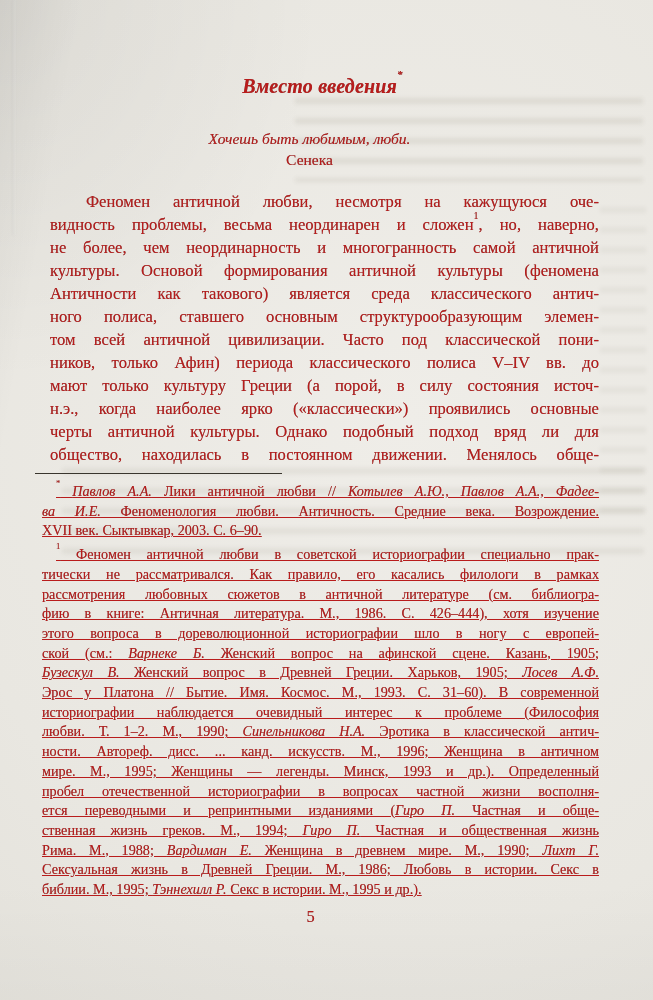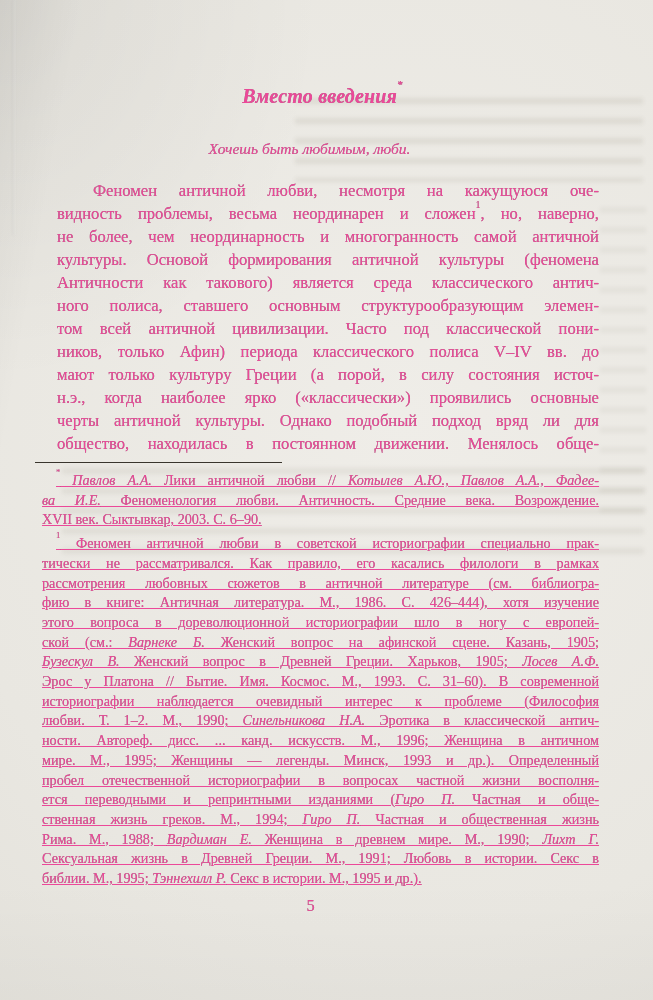--- a/index.html
+++ b/index.html
@@ -26,34 +26,34 @@
   }
   .bleed-top{left:295px;top:86px;width:348px;height:96px;}
   .bleed-mid{left:62px;top:456px;width:582px;height:102px;opacity:.6;}
   .bleed-right{left:600px;top:195px;width:46px;height:330px;opacity:.45;}
   .crease{
     position:absolute;left:12px;top:0;width:3px;height:235px;
     background:linear-gradient(90deg, rgba(0,0,0,0.06), rgba(255,255,255,0.25));
     filter:blur(1px);
   }
   .content{
-    position:absolute;left:46px;top:18px;width:553px;
-    color:#ec4899;
+    position:absolute;left:46px;top:8px;width:553px;
+    color:#b91c1c;
     text-shadow:0 0 .5px rgba(42,38,32,.55);
   }
   .title{
     margin:66px 0 0 0;
     font-size:20px;line-height:24px;font-weight:bold;font-style:italic;
     text-align:center;letter-spacing:.2px;
   }
   .title .tmark{font-size:11px;position:relative;top:-7px;font-style:italic;}
   .epigraph{margin-top:30px;text-align:center;padding-right:26px;
     font-size:15.5px;line-height:21px;}
   .epigraph .quote{font-style:italic;}
-  .main{margin:20px 0 0 11px;font-size:16.6px;line-height:23px;}
+  .main{margin:20px 0 0 4px;font-size:16.6px;line-height:23px;}
   .line{text-align:justify;text-align-last:justify;white-space:normal;}
   .line.last{text-align-last:left;}
   .main .line.ind{text-indent:36px;}
   .fnsep{margin:7px 0 0 -11px;width:247px;height:0;
     border-top:1.5px solid #39352d;}
   .fn{margin:8px 0 0 -4px;font-size:14.2px;line-height:19.7px;text-decoration:underline;}
   .fn1{margin-top:4px;}
   .fn .line.ind{text-indent:14px;}
   sup{font-size:.6em;line-height:0;position:relative;top:-.48em;}
   .it{font-style:italic;}
@@ -67,20 +67,21 @@
   <div class="bleed bleed-top"></div>
   <div class="bleed bleed-mid"></div>
   <div class="bleed bleed-right"></div>
   <div class="crease"></div>
 
   <div class="content">
     <h1 class="title"><span>Вместо введения</span><sup class="tmark">*</sup></h1>
 
     <div class="epigraph">
       <div class="quote">Хочешь быть любимым, люби.</div>
+      <div class="attrib">Сенека</div>
     </div>
 
     <div class="main">
         <div class="line ind"><span>Феномен античной любви, несмотря на кажущуюся оче-</span></div>
         <div class="line"><span>видность проблемы, весьма неординарен и сложен</span><sup>1</sup><span>, но, наверно,</span></div>
         <div class="line"><span>не более, чем неординарность и многогранность самой античной</span></div>
         <div class="line"><span>культуры. Основой формирования античной культуры (феномена</span></div>
         <div class="line"><span>Античности как такового) является среда классического антич-</span></div>
         <div class="line"><span>ного полиса, ставшего основным структурообразующим элемен-</span></div>
         <div class="line"><span>том всей античной цивилизации. Часто под классической пони-</span></div>
@@ -108,19 +109,19 @@
         <div class="line"><span class="it">Бузескул В.</span><span> Женский вопрос в Древней Греции. Харьков, 1905; </span><span class="it">Лосев А.Ф.</span></div>
         <div class="line"><span>Эрос у Платона // Бытие. Имя. Космос. М., 1993. С. 31–60). В современной</span></div>
         <div class="line"><span>историографии наблюдается очевидный интерес к проблеме (Философия</span></div>
         <div class="line"><span>любви. Т. 1–2. М., 1990; </span><span class="it">Синельникова Н.А.</span><span> Эротика в классической антич-</span></div>
         <div class="line"><span>ности. Автореф. дисс. ... канд. искусств. М., 1996; Женщина в античном</span></div>
         <div class="line"><span>мире. М., 1995; Женщины — легенды. Минск, 1993 и др.). Определенный</span></div>
         <div class="line"><span>пробел отечественной историографии в вопросах частной жизни восполня-</span></div>
         <div class="line"><span>ется переводными и репринтными изданиями (</span><span class="it">Гиро П.</span><span> Частная и обще-</span></div>
         <div class="line"><span>ственная жизнь греков. М., 1994; </span><span class="it">Гиро П.</span><span> Частная и общественная жизнь</span></div>
         <div class="line"><span>Рима. М., 1988; </span><span class="it">Вардиман Е.</span><span> Женщина в древнем мире. М., 1990; </span><span class="it">Лихт Г.</span></div>
-        <div class="line"><span>Сексуальная жизнь в Древней Греции. М., 1991; Любовь в истории. Секс в</span></div>
+        <div class="line"><span>Сексуальная жизнь в Древней Греции. М., 1986; Любовь в истории. Секс в</span></div>
         <div class="line last"><span>библии. М., 1995; </span><span class="it">Тэннехилл Р.</span><span> Секс в истории. М., 1995 и др.).</span></div>
       </div>
 
     <div class="pagenum">5</div>
   </div>
 </div>
 
 </body></html>

